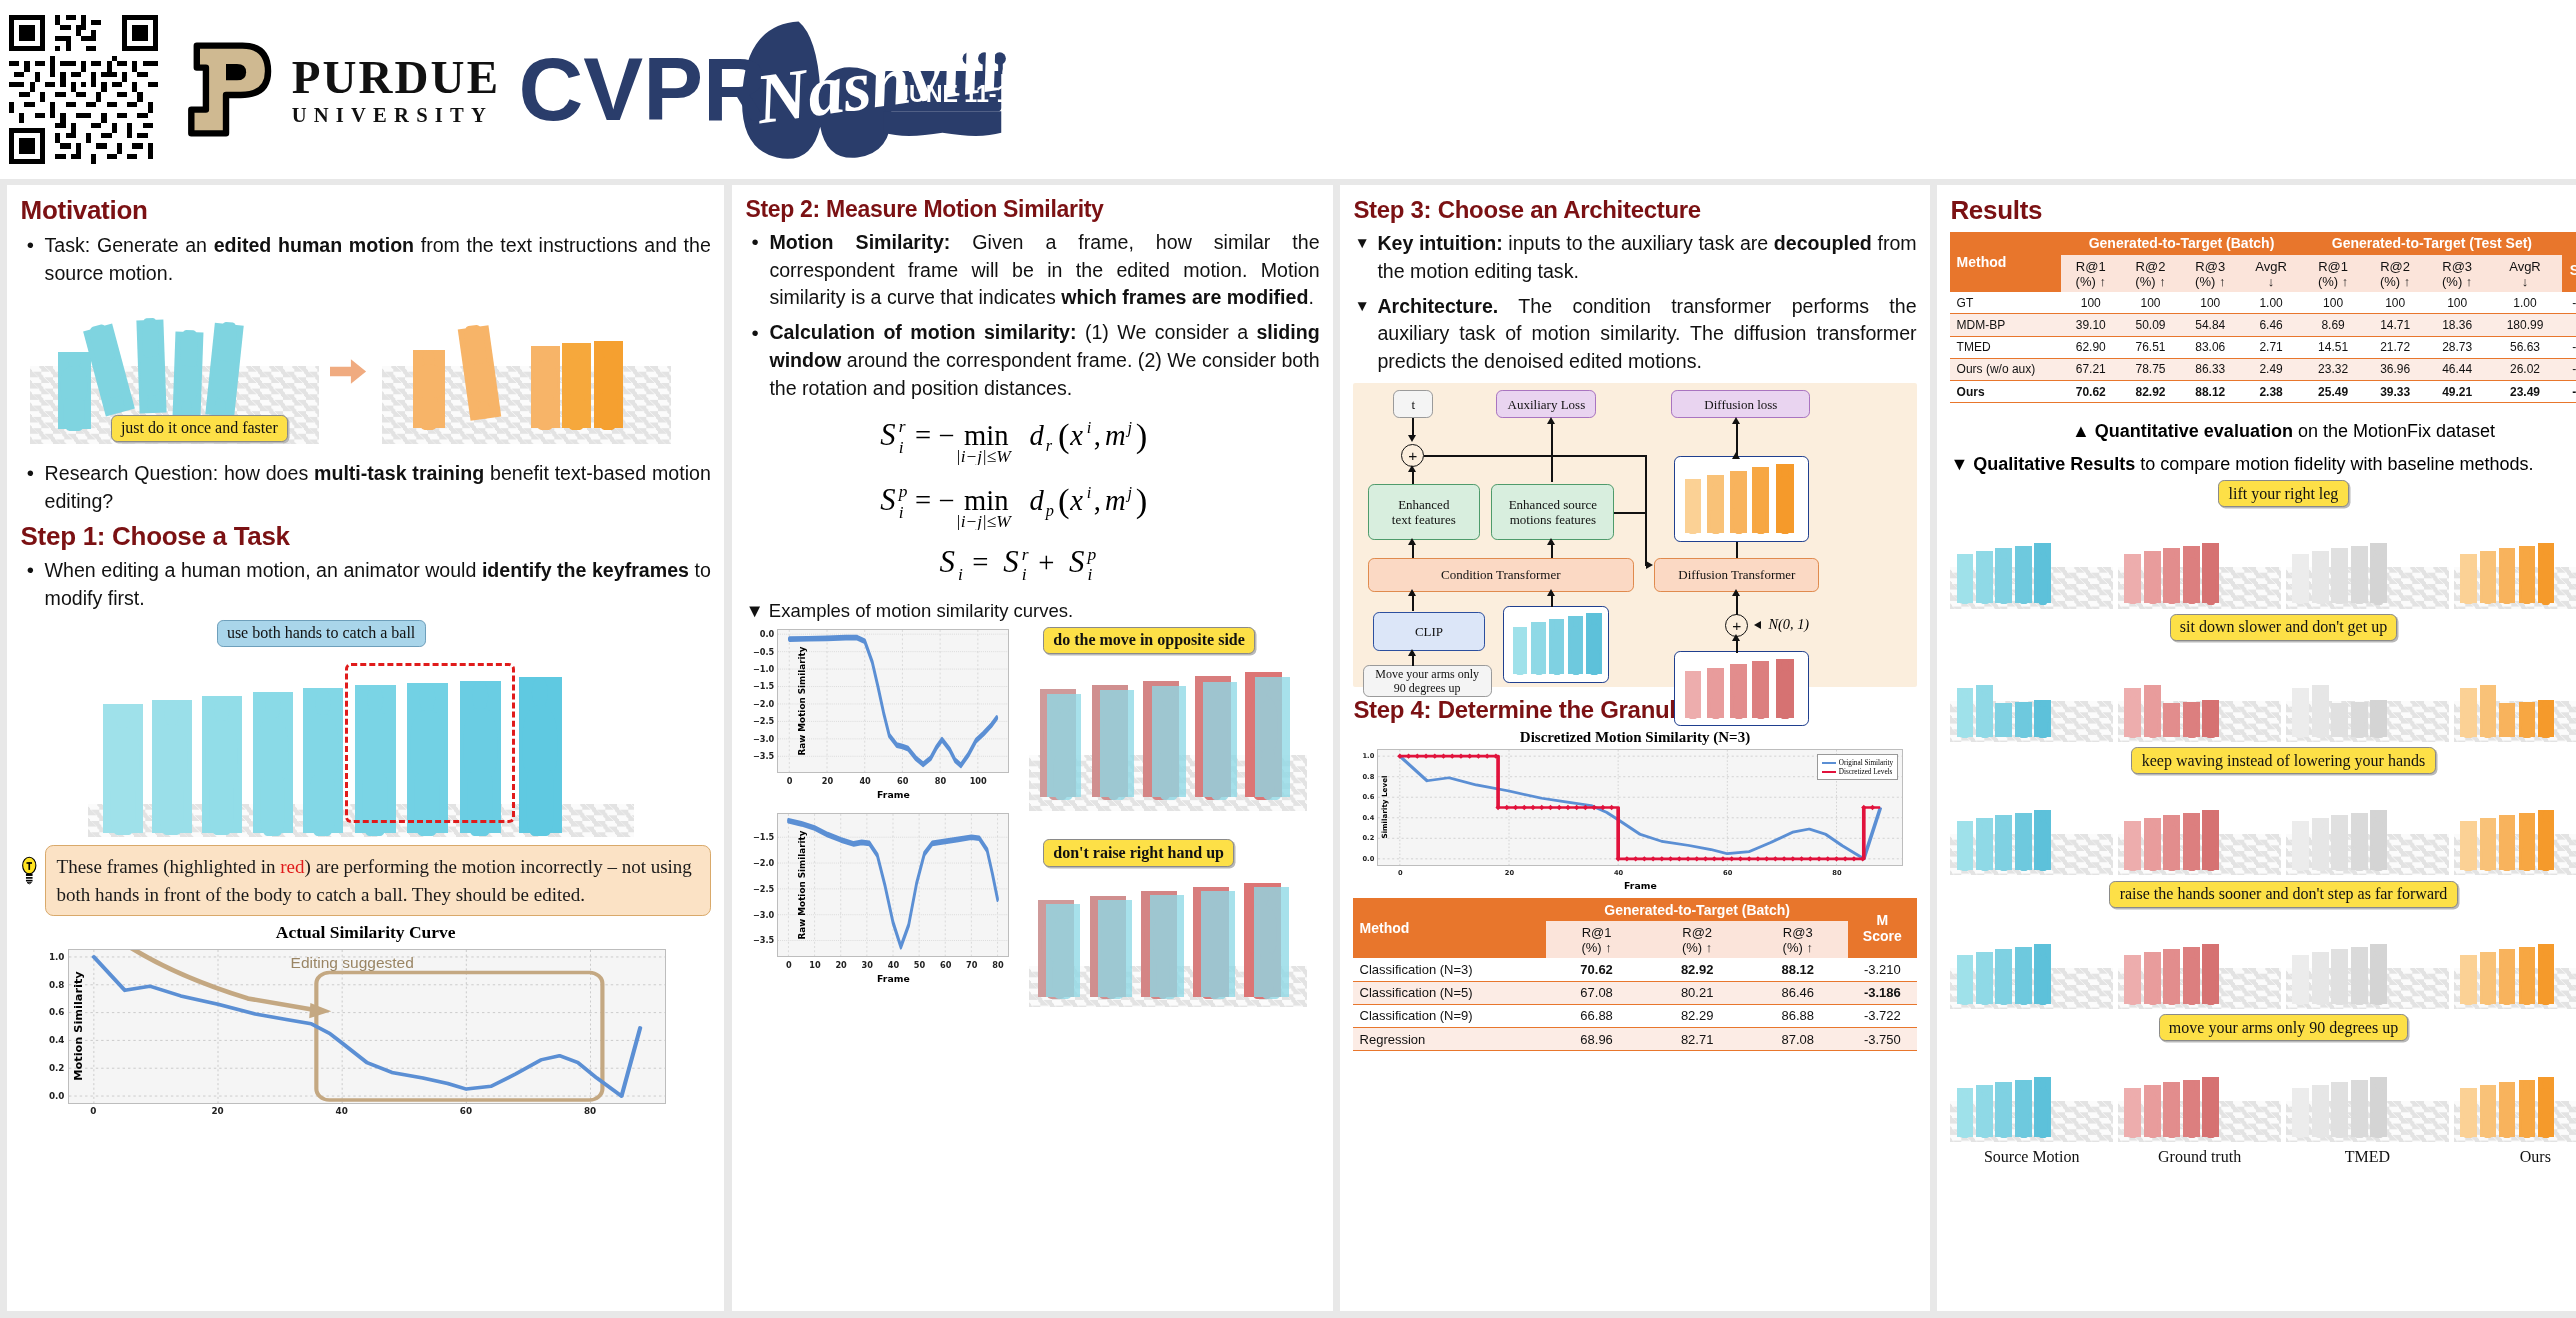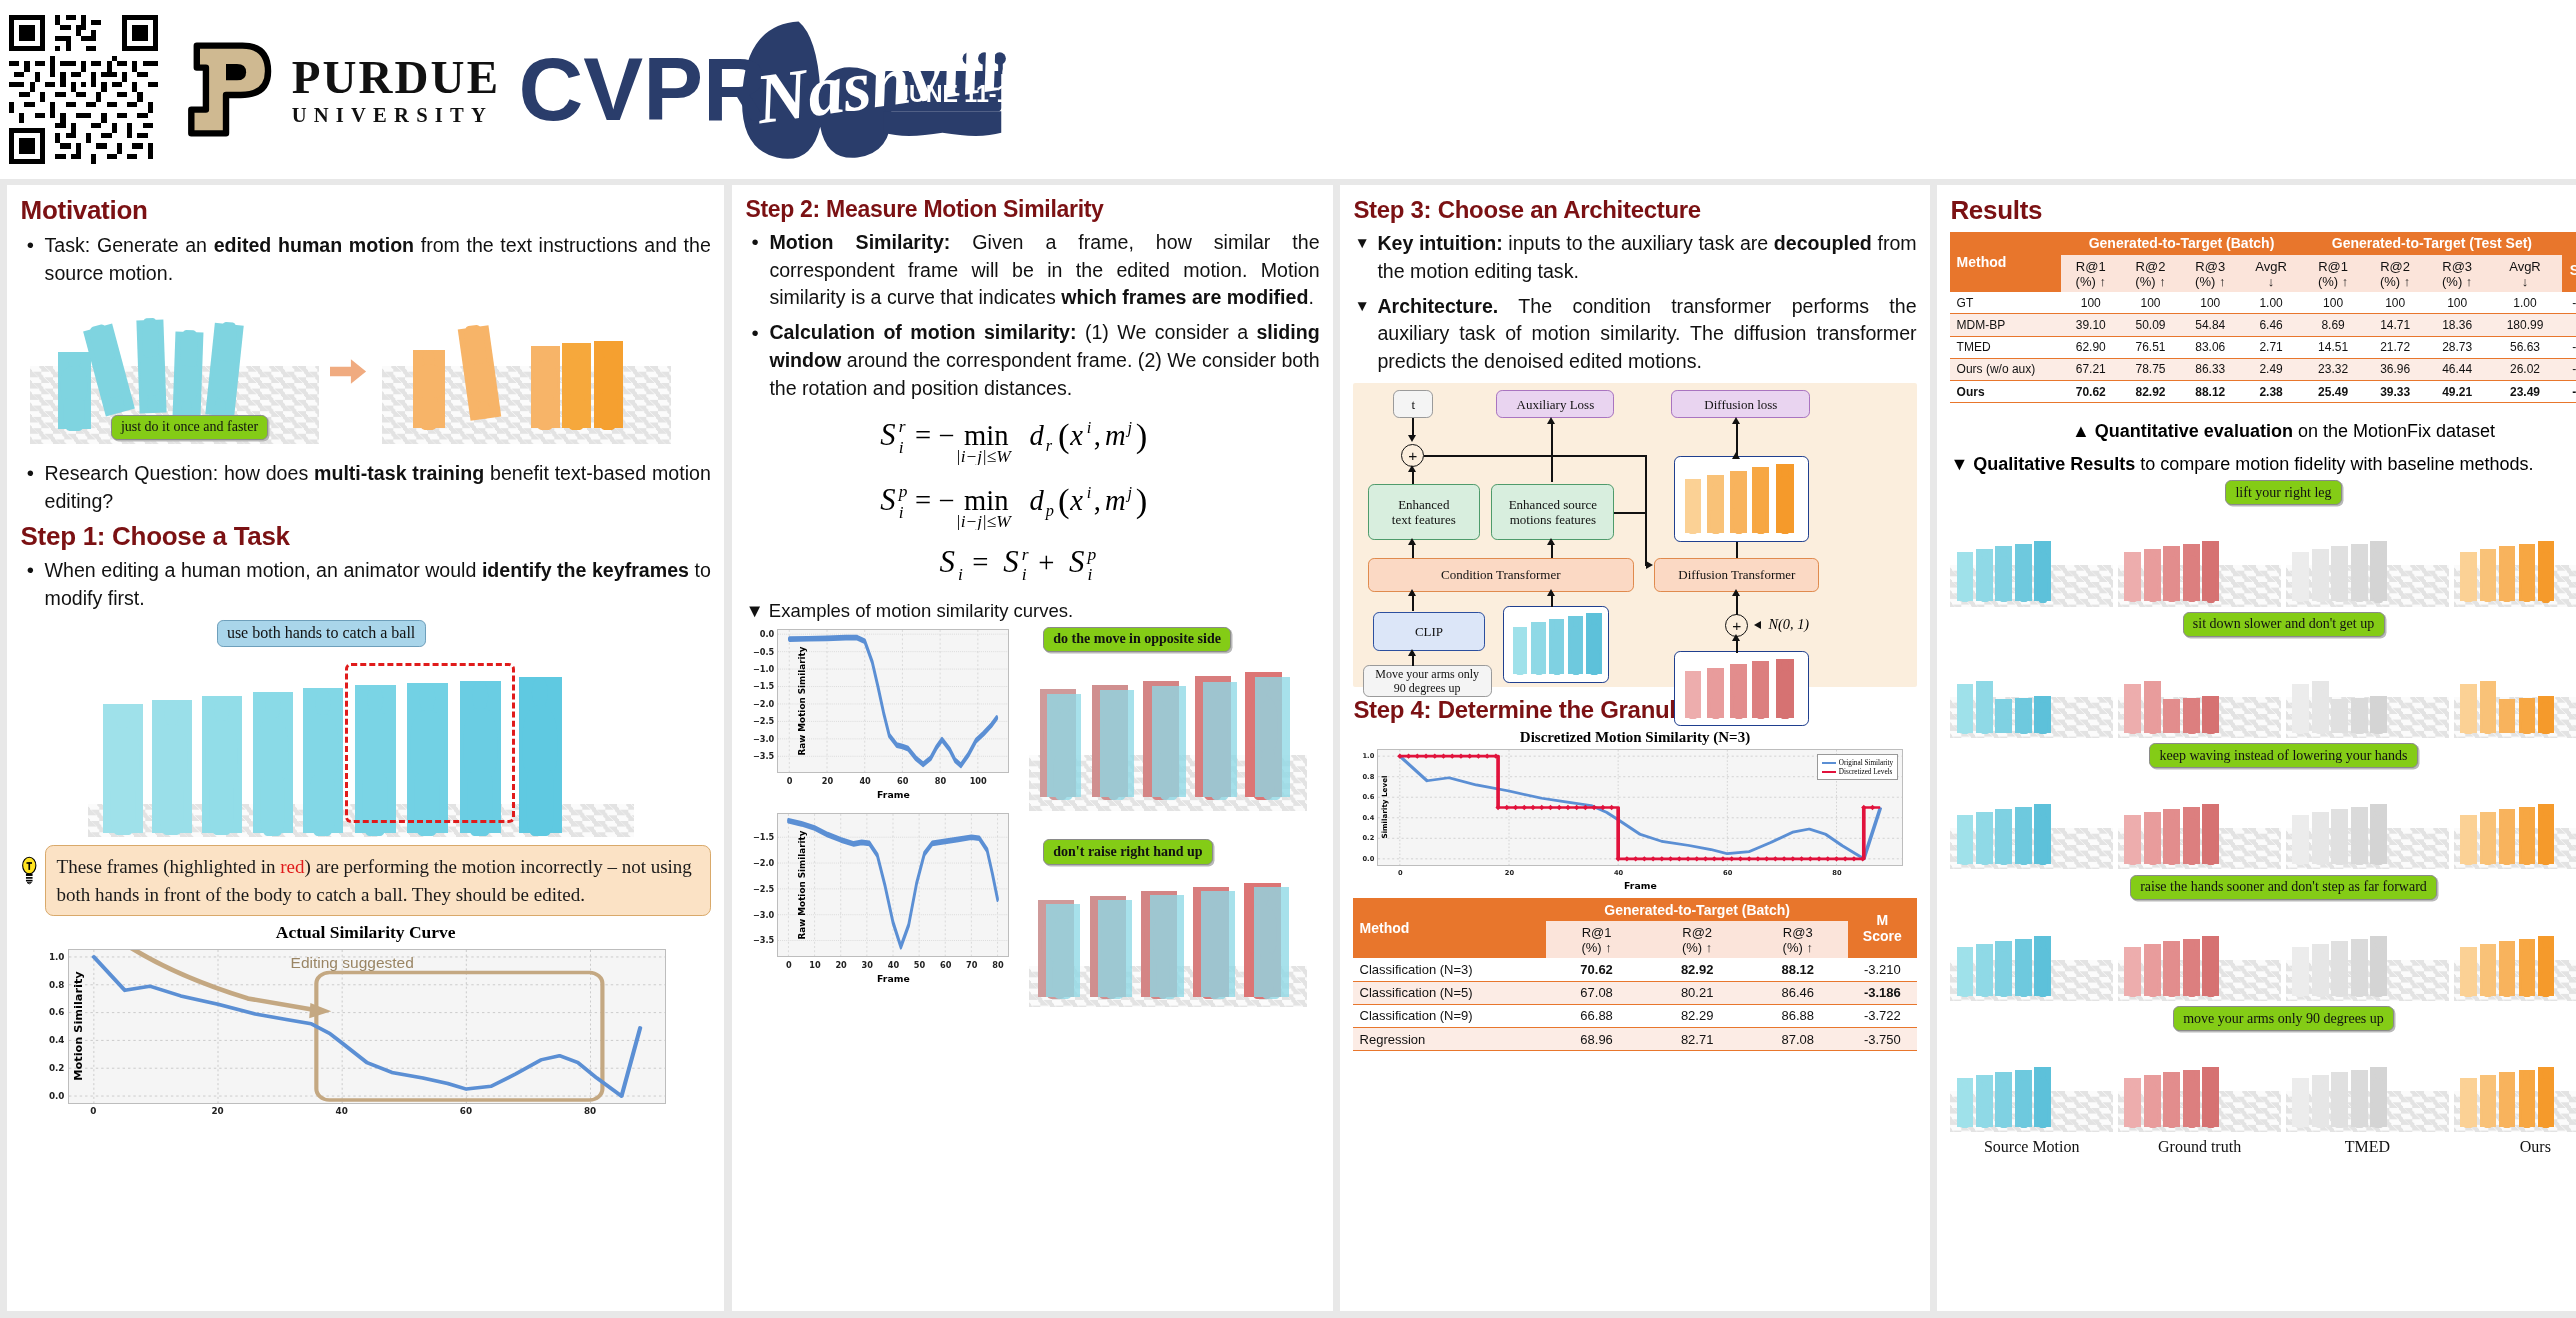--- a/index.html
+++ b/index.html
@@ -60,23 +60,23 @@
   }
   ul.bul > li::before {
     content: "•"; position: absolute; left: 6.2px; top: -1.5px; font-size: 20.6px;
   }
   ul.bul.tri > li::before { content: "▼"; font-size: 15.5px; left: 1px; top: 2.1px; }
   b { font-weight: 700; }
 
   
   .figbox { position: relative; width: 100%; }
   .callout {
-    display: inline-block; background: #84cc16; border: 1px solid #8a8a8a;
+    display: inline-block; background: #fde047; border: 1px solid #8a8a8a;
     border-radius: 6.2px; padding: 3.6px 9.3px;
-    font-family: "Liberation Serif", serif; font-size: 14px; color: #111;
+    font-family: "Liberation Serif", serif; font-size: 16px; color: #111;
     box-shadow: 1.5px 1.5px 0 #b9b9b9;
   }
   .callout.blue { background: #a9d5ea; border-color: #6e9fbb; box-shadow: none; font-size: 16px; }
 
   
   .floor {
     background-image:
       linear-gradient(45deg, #e3e3e3 25%, transparent 25%, transparent 75%, #e3e3e3 75%),
       linear-gradient(45deg, #e3e3e3 25%, transparent 25%, transparent 75%, #e3e3e3 75%);
     background-size: 23px 11.3px;
@@ -800,21 +800,21 @@
     <li>
       <b>Key intuition:</b><span> inputs to the auxiliary task are </span><b>decoupled</b><span> from the motion editing task.</span>
     </li>
     <li>
       <b>Architecture.</b><span> The condition transformer performs the auxiliary task of motion similarity. The diffusion transformer predicts the denoised edited motions.</span>
     </li>
   </ul>
 
   <div id="arch">
     <div class="node n-grey" style="left:40px;top:7.2px;width:40px;height:28px;">t</div>
-    <div class="node n-purple" style="left:143px;top:7.2px;width:118px;height:28px;">Auxiliary Loss</div>
+    <div class="node n-purple" style="left:143px;top:7.2px;width:100px;height:28px;">Auxiliary Loss</div>
     <div class="node n-purple" style="left:318px;top:7.2px;width:139px;height:28px;">Diffusion loss</div>
 
     <div class="plus" style="left:48px;top:61px;">+</div>
 
     <div class="node n-green" style="left:14.4px;top:101px;width:112px;height:56px;white-space:pre-line;">Enhanced
 text features</div>
     <div class="node n-green" style="left:138px;top:101px;width:123px;height:56px;white-space:pre-line;">Enhanced source
 motions features</div>
 
     <div class="node n-orange" style="left:14.4px;top:175px;width:266px;height:34px;">Condition Transformer</div>

